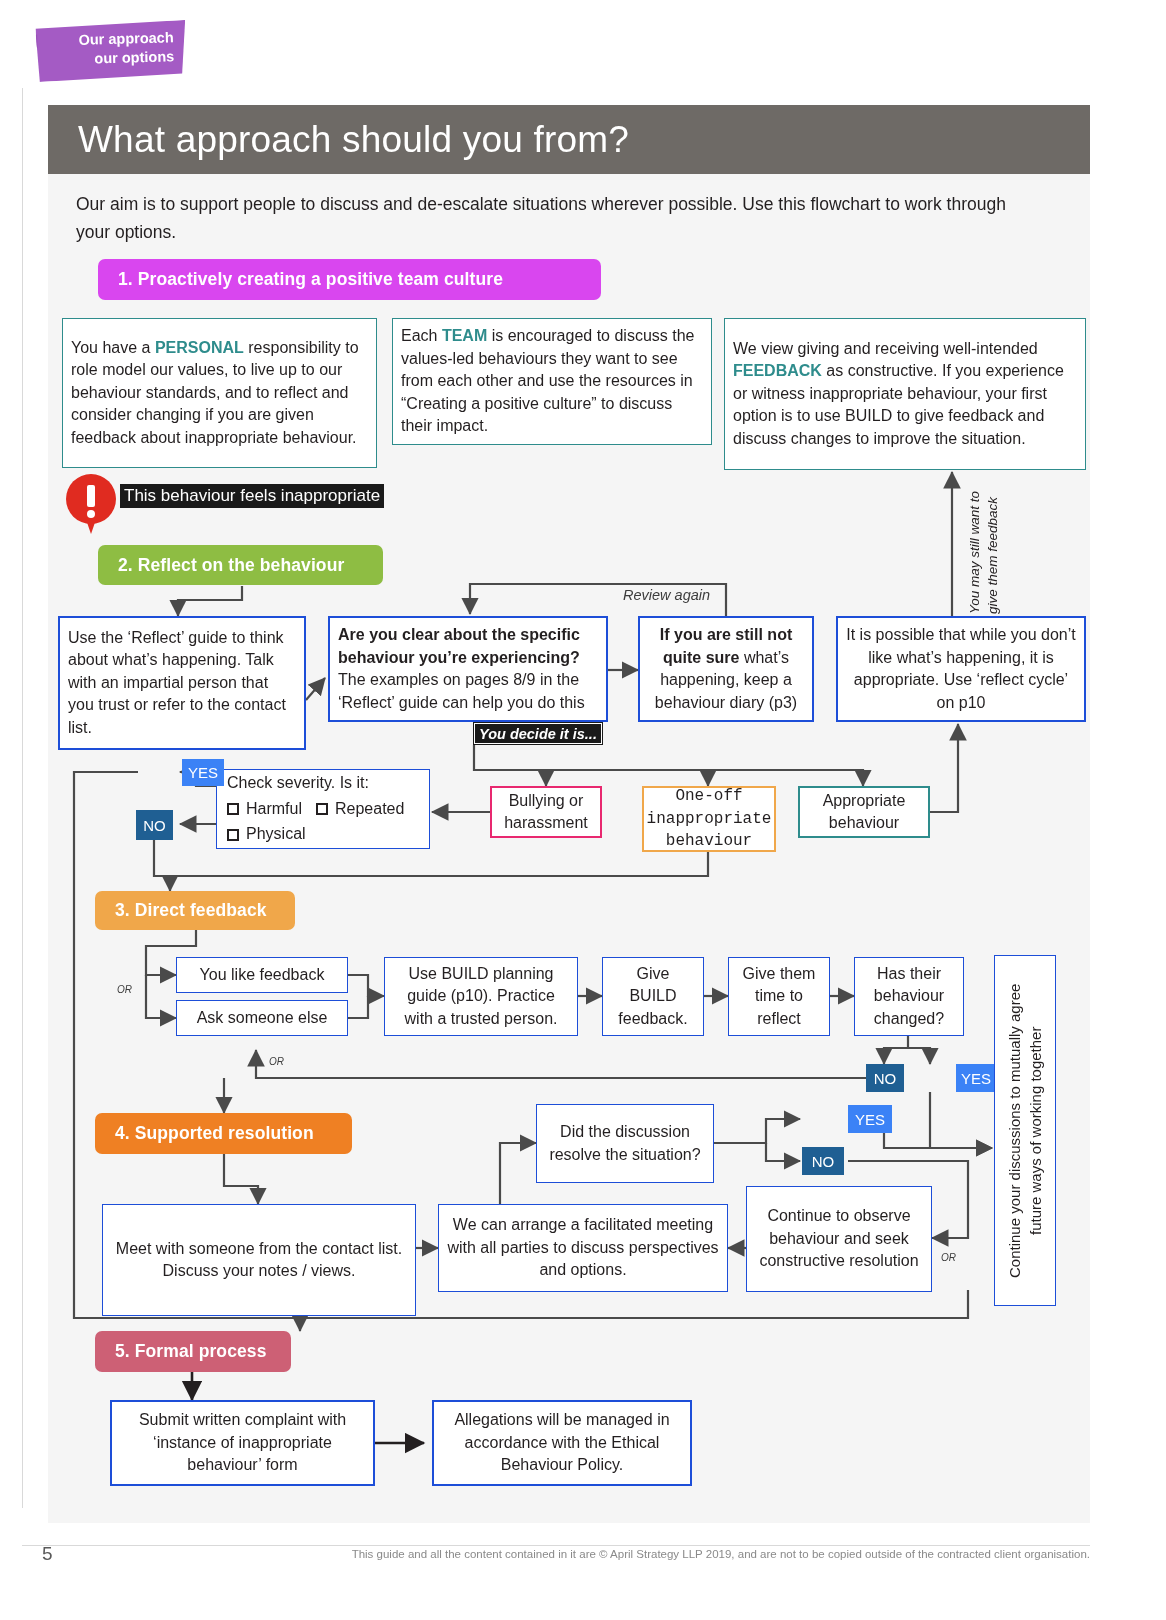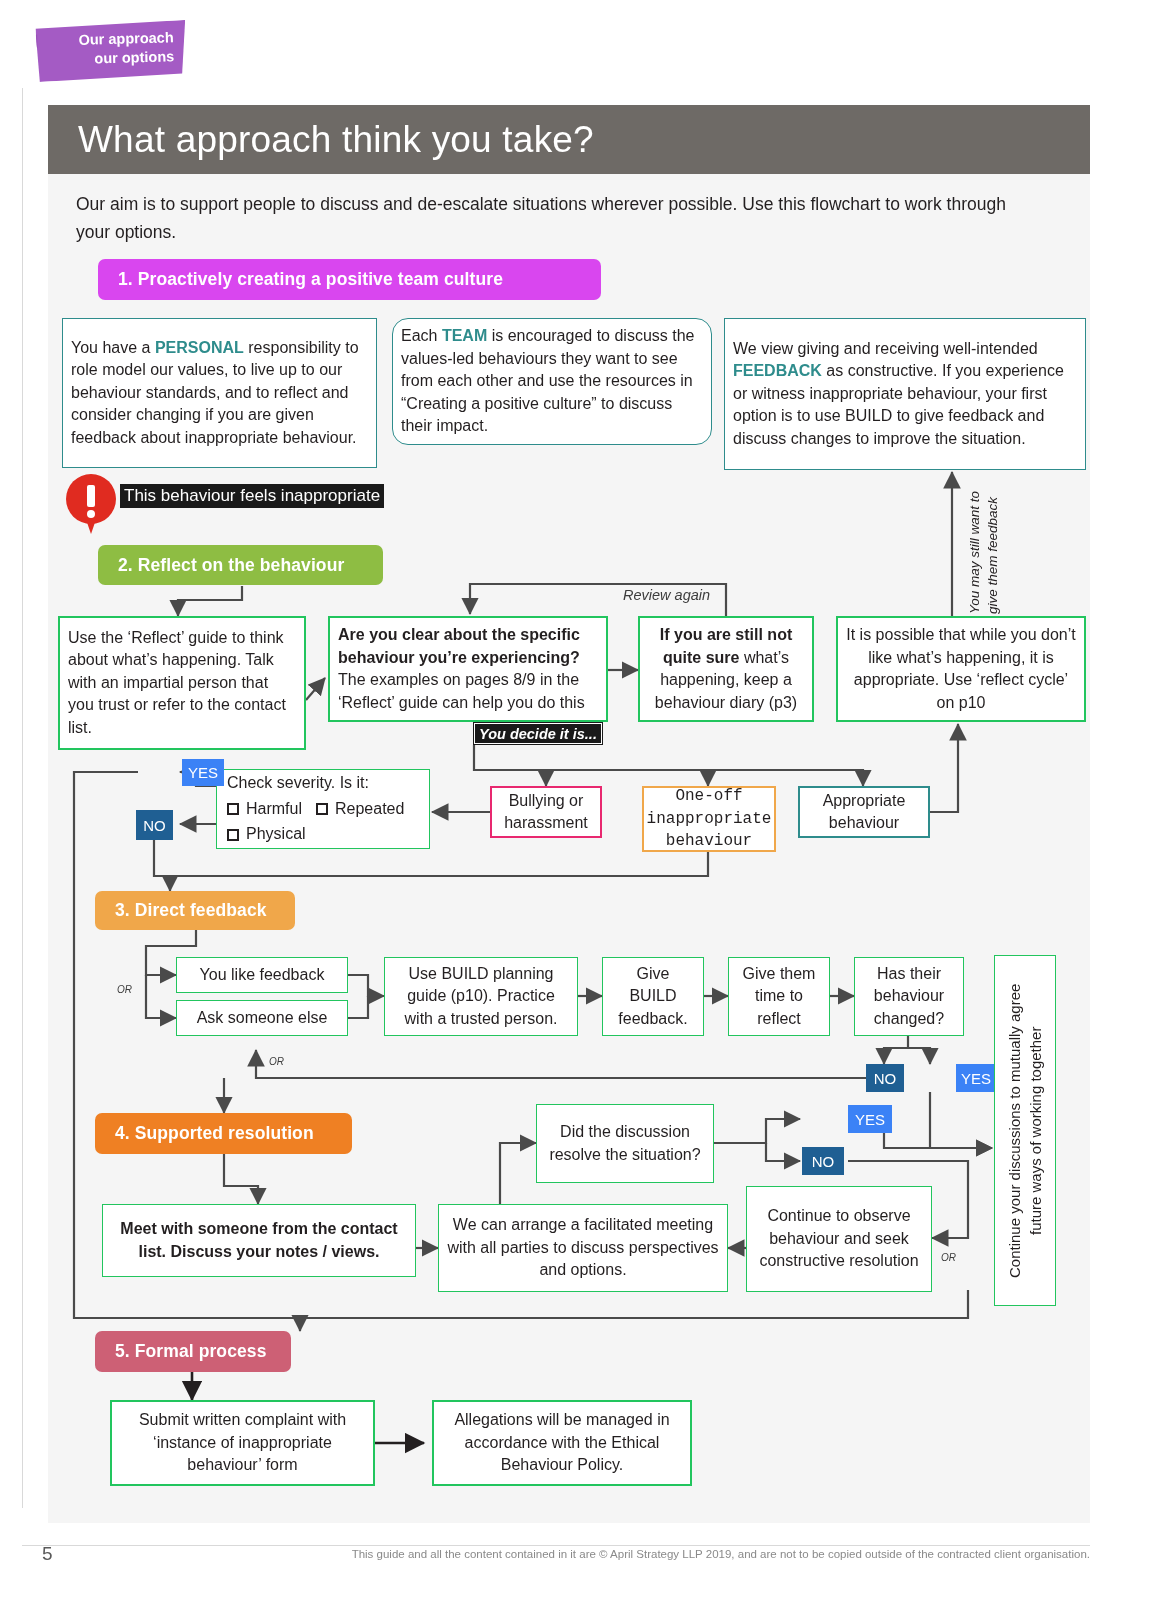--- a/index.html
+++ b/index.html
@@ -54,21 +54,21 @@
     padding:0 20px; font-size:17.5px; letter-spacing:.1px;
   }
   .pill-1 { left:98px; top:259px; width:503px; height:41px; background:#d946ef; }
   .pill-2 { left:98px; top:545px; width:285px; height:40px; background:#8ebd43; }
   .pill-3 { left:95px; top:891px; width:200px; height:39px; background:#f0a74a; }
   .pill-4 { left:95px; top:1113px; width:257px; height:41px; background:#ef8023; }
   .pill-5 { left:95px; top:1331px; width:196px; height:41px; background:#cd6075; }
 
   
   .box {
-    position:absolute; background:#ffffff; border:2px solid #22c55e;
+    position:absolute; background:#ffffff; border:2px solid #1d4ed8;
     font-size:16px; line-height:22.5px; color:#231f20;
     display:flex; align-items:center; justify-content:center;
     text-align:center; padding:6px 8px;
   }
   .box.left { text-align:left; justify-content:flex-start; }
   .box.teal   { border-color:#2e8c8c; }
   .box.pink   { border-color:#e8286f; }
   .box.amber  { border-color:#f0a74a;font-family:Liberation Mono, monospace; }
   .box.thin   { border-width:1.6px; }
   .box b { font-weight:bold; }
@@ -152,21 +152,21 @@
 
   <div class="vline-left"></div>
 
   <div class="tab">
     <div class="notch"></div>
     <div>Our approach</div>
     <div>our options</div>
   </div>
 
   <div class="card"></div>
-  <div class="banner">What approach think you take?</div>
+  <div class="banner">What approach should you from?</div>
 
   <div class="intro">Our aim is to support people to discuss and de-escalate situations wherever possible. Use this flowchart to work through your options.</div>
 
   <svg id="wires" viewBox="0 0 1166 1620">
     <defs>
       <marker id="ah" markerWidth="9" markerHeight="9" refX="7.5" refY="4" orient="auto">
         <path d="M0,0 L8,4 L0,8 z" fill="#4a4a4a"></path>
       </marker>
       <marker id="ahb" markerWidth="9" markerHeight="9" refX="7.5" refY="4" orient="auto">
         <path d="M0,0 L8,4 L0,8 z" fill="#231f20"></path>
@@ -243,21 +243,21 @@
       <path d="M375,1443 L424,1443" marker-end="url(#ahb)"></path>
     </g>
   </svg>
 
   <div class="pill pill-1">1. Proactively creating a positive team culture</div>
 
   <div class="box teal left thin" style="left:62px; top:318px; width:315px; height:150px;">
     <span><span>You have a </span><span class="kw-teal">PERSONAL</span><span> responsibility to role model our values, to live up to our behaviour standards, and to reflect and consider changing if you are given feedback about inappropriate behaviour.</span></span>
   </div>
 
-  <div class="box teal left thin" style="left:392px; top:318px; width:320px; height:127px;border-radius:16px;">
+  <div class="box teal left thin" style="left:392px; top:318px; width:320px; height:127px;">
     <span><span>Each </span><span class="kw-teal">TEAM</span><span> is encouraged to discuss the values-led behaviours they want to see from each other and use the resources in “Creating a positive culture” to discuss their impact.</span></span>
   </div>
 
   <div class="box teal left thin" style="left:724px; top:318px; width:362px; height:152px;">
     <span><span>We view giving and receiving well-intended </span><span class="kw-teal">FEEDBACK</span><span> as constructive. If you experience or witness inappropriate behaviour, your first option is to use BUILD to give feedback and discuss changes to improve the situation.</span></span>
   </div>
 
   <div class="alert-pin">
     <div class="drop"></div>
     <div class="tip"></div>
@@ -331,21 +331,21 @@
   <div class="box thin" style="left:994px; top:955px; width:62px; height:351px; padding:10px 4px;">
     <div class="vert-text" style="position:relative; height:330px;">Continue your discussions to mutually agree future ways of working together</div>
   </div>
 
   <div class="pill pill-4">4. Supported resolution</div>
 
   <div class="box thin" style="left:536px; top:1104px; width:178px; height:79px;">Did the discussion resolve the situation?</div>
   <div class="badge yes" style="left:802px; top:1105px; width:44px; height:28px;">YES</div>
   <div class="badge no" style="left:802px; top:1147px; width:42px; height:28px;">NO</div>
 
-  <div class="box thin" style="left:102px; top:1204px; width:314px; height:73px;font-weight:bold;">Meet with someone from the contact list. Discuss your notes / views.</div>
+  <div class="box thin" style="left:102px; top:1204px; width:314px; height:112px;">Meet with someone from the contact list. Discuss your notes / views.</div>
   <div class="box thin" style="left:438px; top:1204px; width:290px; height:88px;">We can arrange a facilitated meeting with all parties to discuss perspectives and options.</div>
   <div class="box thin" style="left:746px; top:1186px; width:186px; height:106px;">Continue to observe behaviour and seek constructive resolution</div>
 
   <div class="pill pill-5">5. Formal process</div>
 
   <div class="box" style="left:110px; top:1400px; width:265px; height:86px;">Submit written complaint with ‘instance of inappropriate behaviour’ form</div>
   <div class="box" style="left:432px; top:1400px; width:260px; height:86px;">Allegations will be managed in accordance with the Ethical Behaviour Policy.</div>
 
   <div class="footer-rule"></div>
   <div class="pageno">5</div>

